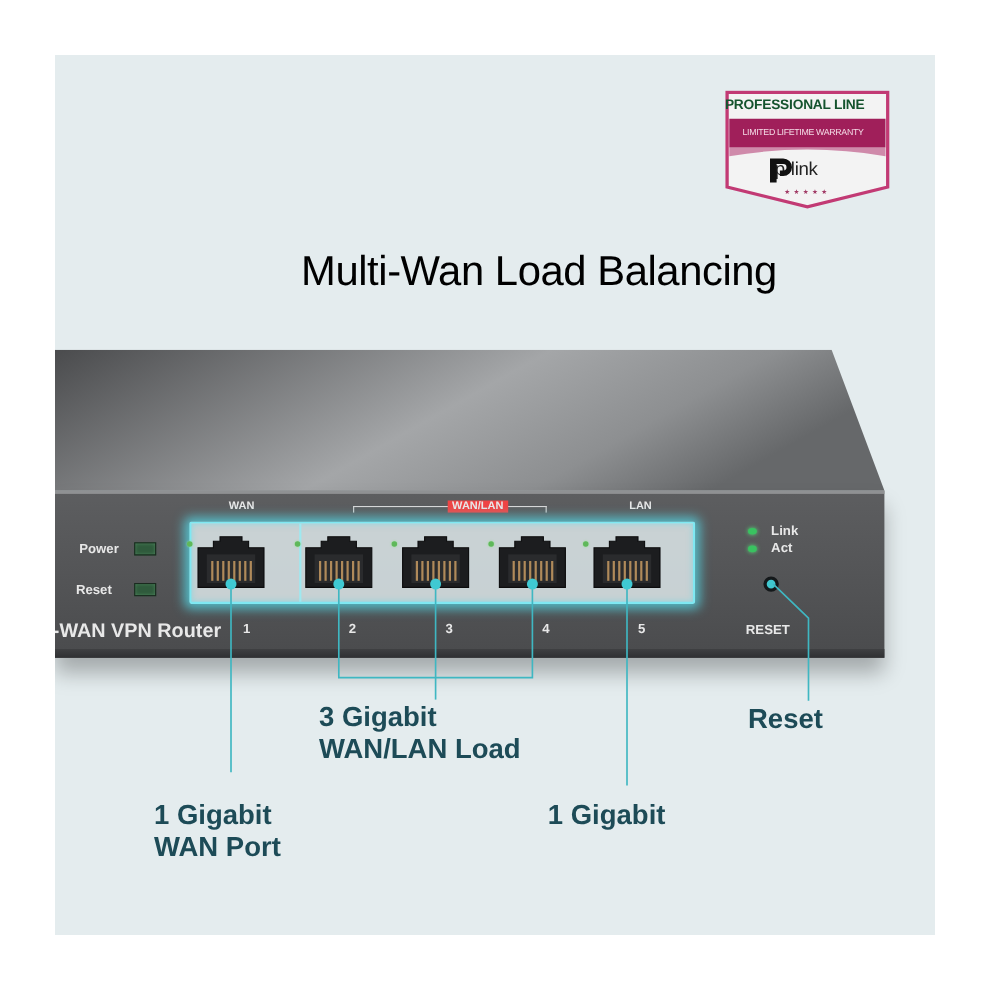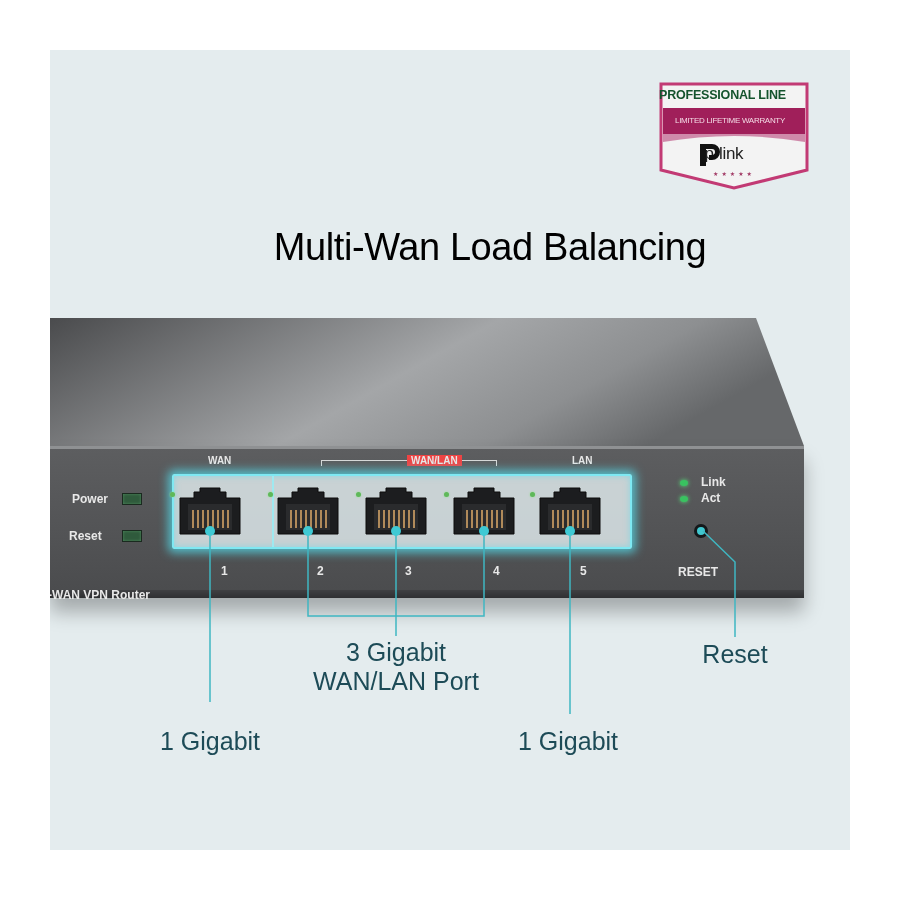--- a/index.html
+++ b/index.html
@@ -84,21 +84,21 @@
     background: #39c260; box-shadow: 0 0 4px #56e07a;
   }
   .reset-btn {
     position: absolute; left: 644px; top: 474px; width: 14px; height: 14px; border-radius: 50%;
     background: #40c7cf; border: 3px solid #14181a;
   }
 
   
   .callout-svg { position: absolute; left: 0; top: 0; }
   .callout {
-    position: absolute; text-align: center; font-size: 25px; line-height: 29px; color: #1d4b57;
+    position: absolute; text-align: left; font-size: 25px; line-height: 29px; color: #1d4b57; font-weight: bold;
   }
 </style>
 </head>
 <body>
 
 <div class="panel">
 
   <div class="badge">
     <svg width="150" height="108">
       <path d="M2 2 H148 V88 L75 106 L2 88 Z" fill="#f3f3f3" stroke="#c23a74" stroke-width="3"></path>
@@ -133,21 +133,21 @@
 
   <div class="router-front">
     <div class="edge"></div>
     <div class="bottom-edge"></div>
   </div>
 
   <span class="lbl lbl-md" style="left:22px;top:442px;text-align:center;">Power</span>
   <div class="status-led" style="left:72px;top:443px;"></div>
   <span class="lbl lbl-md" style="left:19px;top:479px;">Reset</span>
   <div class="status-led" style="left:72px;top:480px;"></div>
-  <span class="lbl lbl-md" style="left:-2px;top:538px;font-size:12px;">-WAN VPN Router</span>
+  <span class="lbl lbl-md" style="left:-2px;top:513px;font-size:18px;">-WAN VPN Router</span>
 
   <span class="lbl" style="left:158px;top:405px;">WAN</span>
   <div class="bracket" style="left:271px;top:410px;width:176px;"></div>
   <span class="lbl" style="left:328px;top:405px;background:#ef4444;padding:0 4px;margin-left:29px;">WAN/LAN</span>
   <span class="lbl" style="left:522px;top:405px;">LAN</span>
 
   <div class="port-frame">
     <div class="port-divider"></div>
   </div>
 
@@ -240,24 +240,25 @@
       <circle cx="160" cy="481" r="5"></circle>
       <circle cx="258" cy="481" r="5"></circle>
       <circle cx="346" cy="481" r="5"></circle>
       <circle cx="434" cy="481" r="5"></circle>
       <circle cx="520" cy="481" r="5"></circle>
     </g>
   </svg>
 
   <div class="callout" style="left:240px;top:588px;width:212px;">
     <div>3 Gigabit</div>
-    <div>WAN/LAN Port</div>
+    <div>WAN/LAN Load</div>
   </div>
   <div class="callout" style="left:90px;top:677px;width:140px;">
     <div>1 Gigabit</div>
+    <div>WAN Port</div>
   </div>
   <div class="callout" style="left:448px;top:677px;width:140px;">
     <div>1 Gigabit</div>
   </div>
   <div class="callout" style="left:630px;top:590px;width:110px;">
     <div>Reset</div>
   </div>
 </div>
 
 </body></html>

